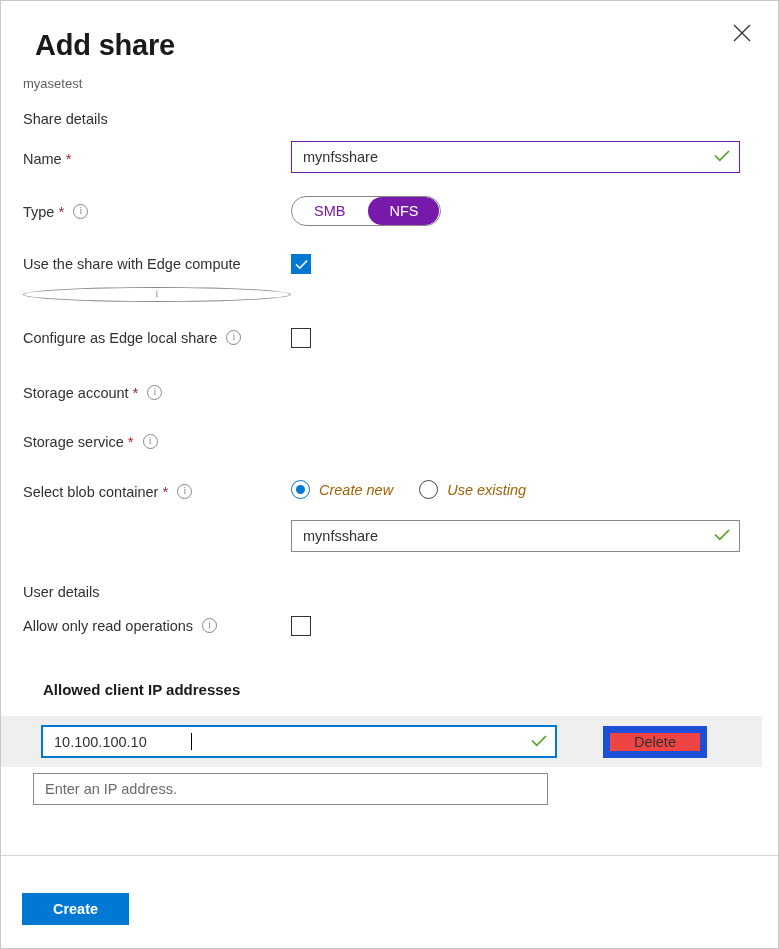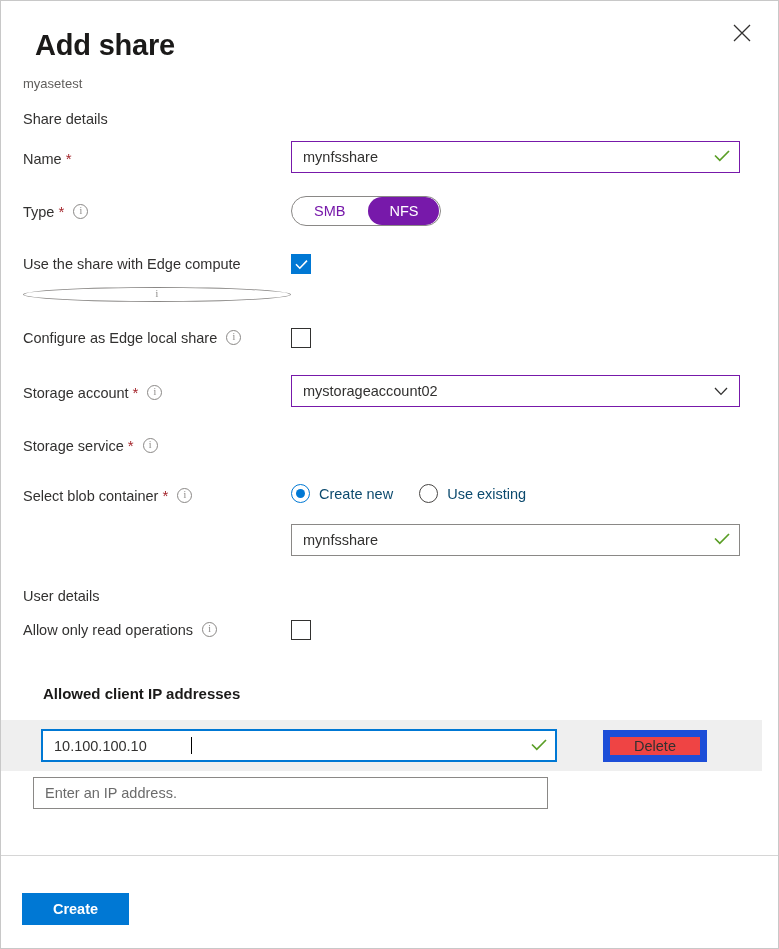--- a/index.html
+++ b/index.html
@@ -249,21 +249,22 @@
   }
   .radio.sel-on { border: 1.5px solid #0078d4; }
   .radio .dot {
     width: 9px;
     height: 9px;
     border-radius: 50%;
     background: #0078d4;
   }
   .radio-label {
     font-size: 14.5px;
-    color: #0c4a6e;
+    color: #a16207;
+    font-style: italic;
   }
 
   
   .ip-heading {
     font-size: 15px;
     font-weight: 600;
     color: #1b1a19;
     padding-left: 42px;
     line-height: 20px;
   }
@@ -411,28 +412,20 @@
       </div>
     </div>
 
     <div class="row" style="margin-top:23px;">
       <div class="label label-col">
         <span>Storage account</span>
         <span class="req">*</span>
         <span class="info-icon">
             <i>i</i>
           </span>
-      </div>
-      <div class="sel">
-        <span class="sel-val">mystorageaccount02</span>
-        <span class="chev">
-          <svg width="14" height="9" viewBox="0 0 14 9">
-            <path d="M1 1 L7 7.4 L13 1" stroke="#323130" stroke-width="1.3" fill="none"></path>
-          </svg>
-        </span>
       </div>
     </div>
 
     <div class="row" style="margin-top:21px;">
       <div class="label label-col">
         <span>Storage service</span>
         <span class="req">*</span>
         <span class="info-icon">
             <i>i</i>
           </span>

